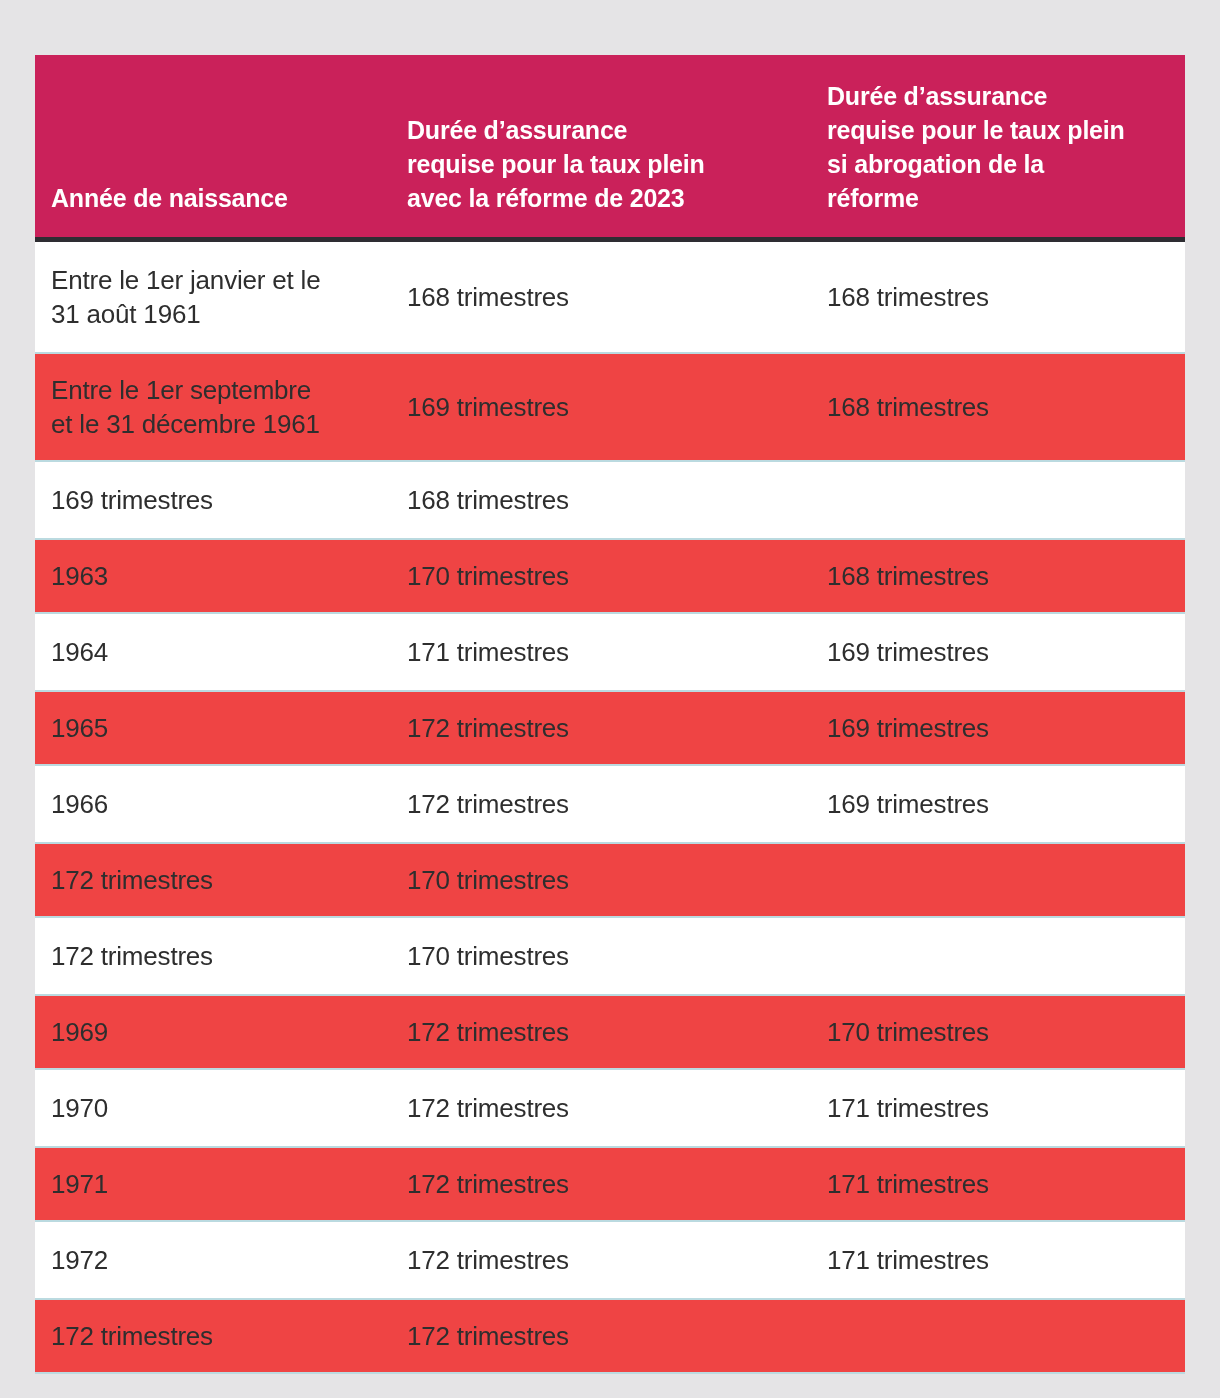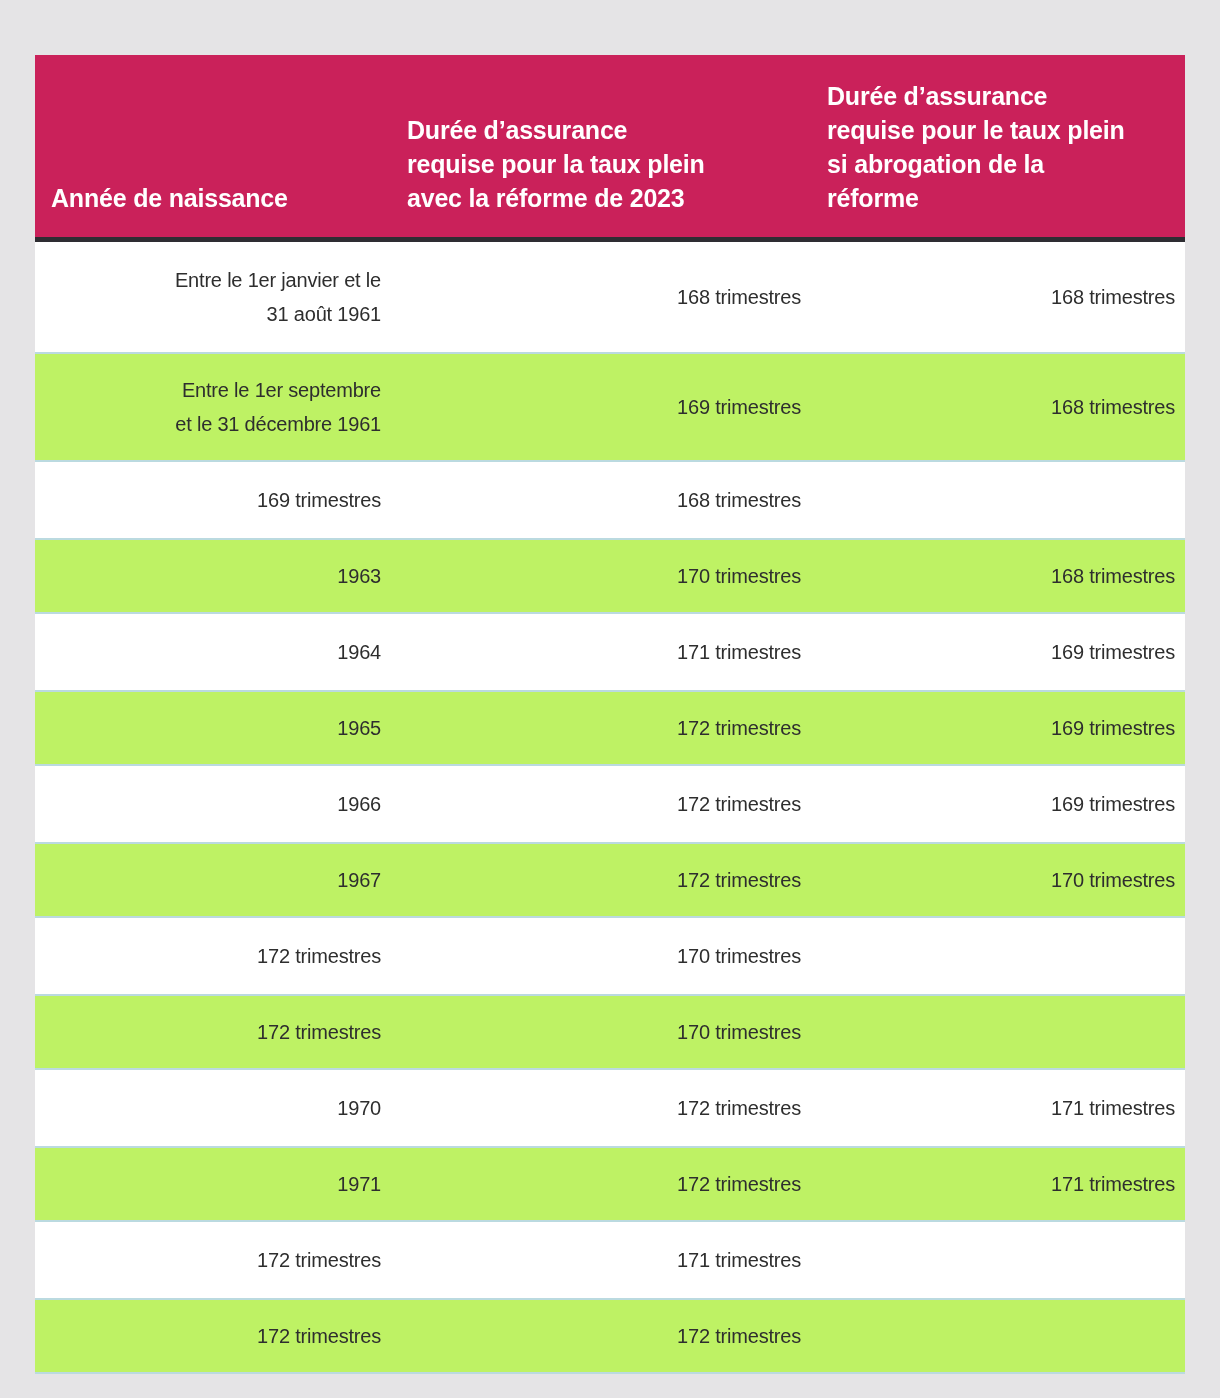--- a/index.html
+++ b/index.html
@@ -35,29 +35,28 @@
     white-space: pre-line;
     padding: 0 25px 0 16px;
   }
   .row {
     display: grid;
     grid-template-columns: 356px 420px 374px;
     align-items: center;
     min-height: 76px;
     background: #FFFFFF;
     color: #2E2E2E;
-    font-size: 20px;
+    font-size: 26px;
     font-weight: 300;
     line-height: 34px;
     letter-spacing: -0.2px;
-    text-align: right;
   }
   .row.tall { min-height: 110px; }
   .row.even {
-    background: #bef264;
+    background: #ef4444;
     border-top: 2px solid #BBDAE0;
     border-bottom: 2px solid #BBDAE0;
   }
   .td {
     padding: 0 10px 0 16px;
   }
   .td.col1 { white-space: pre-line; }
 </style>
 </head>
 <body>
@@ -113,48 +112,49 @@
       <div class="td col3">169 trimestres</div>
     </div>
 
     <div class="row odd">
       <div class="td col1">1966</div>
       <div class="td col2">172 trimestres</div>
       <div class="td col3">169 trimestres</div>
     </div>
 
     <div class="row even">
-      <div class="td col1">1967</div>
       <div class="td col2">172 trimestres</div>
       <div class="td col3">170 trimestres</div>
     </div>
 
     <div class="row odd">
       <div class="td col2">172 trimestres</div>
       <div class="td col3">170 trimestres</div>
     </div>
 
     <div class="row even">
+      <div class="td col1">1969</div>
       <div class="td col2">172 trimestres</div>
       <div class="td col3">170 trimestres</div>
     </div>
 
     <div class="row odd">
       <div class="td col1">1970</div>
       <div class="td col2">172 trimestres</div>
       <div class="td col3">171 trimestres</div>
     </div>
 
     <div class="row even">
       <div class="td col1">1971</div>
       <div class="td col2">172 trimestres</div>
       <div class="td col3">171 trimestres</div>
     </div>
 
     <div class="row odd">
+      <div class="td col1">1972</div>
       <div class="td col2">172 trimestres</div>
       <div class="td col3">171 trimestres</div>
     </div>
 
     <div class="row even">
       <div class="td col2">172 trimestres</div>
       <div class="td col3">172 trimestres</div>
     </div>
 
   </div>

